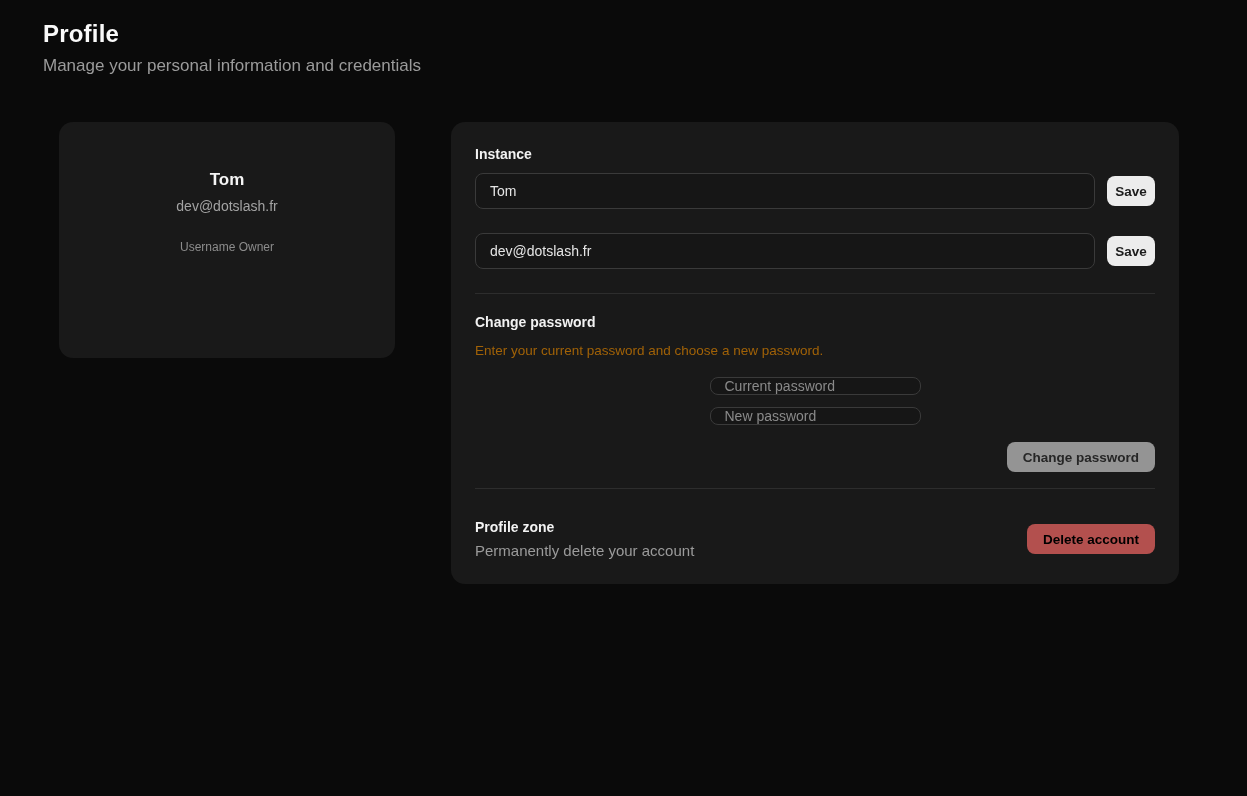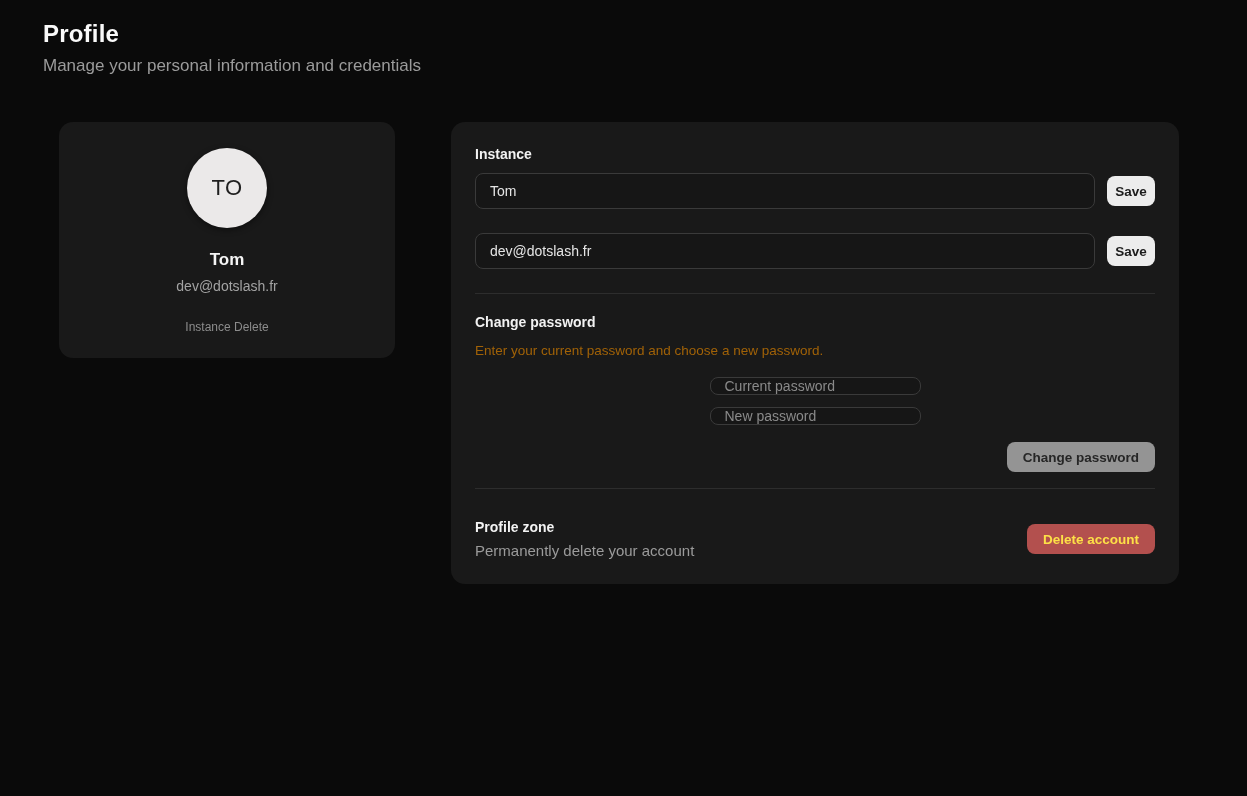--- a/index.html
+++ b/index.html
@@ -90,21 +90,21 @@
   .btn-change-password {
     height: 30px;
     padding: 0 16px;
     background: #949494;
     color: #262626;
   }
   .btn-delete {
     height: 30px;
     padding: 0 16px;
     background: #b3504e;
-    color: #fde047;
+    color: #000000;
   }
 
   .divider { border: none; border-top: 1px solid #2d2d2d; margin-top: 24px; }
   .divider-2 { margin-top: 16px; }
 
   .password-heading { margin-top: 20px; }
   .password-desc { margin-top: 13px; }
   .row-passwords { margin-top: 19px; flex-direction: column; }
   .row-change-btn { margin-top: 17px; display: flex; justify-content: flex-end; }
 
@@ -120,26 +120,23 @@
 <body>
 
 <header class="page-header">
   <h1 class="page-title">Profile</h1>
   <div class="page-subtitle">Manage your personal information and credentials</div>
 </header>
 
 <main class="content">
 
   <section class="card profile-card">
-    <div class="avatar">
-      <span class="avatar-initials">TO</span>
-    </div>
     <div class="profile-name">Tom</div>
     <div class="profile-email">dev@dotslash.fr</div>
-    <div class="profile-role">Instance Delete</div>
+    <div class="profile-role">Username Owner</div>
   </section>
 
   <section class="card settings-card">
 
     <div class="section-label">Instance</div>
 
     <div class="field-row row-username">
       <input class="text-input" type="text" value="Tom" style="">
       <button class="btn btn-save">Save</button>
     </div>

